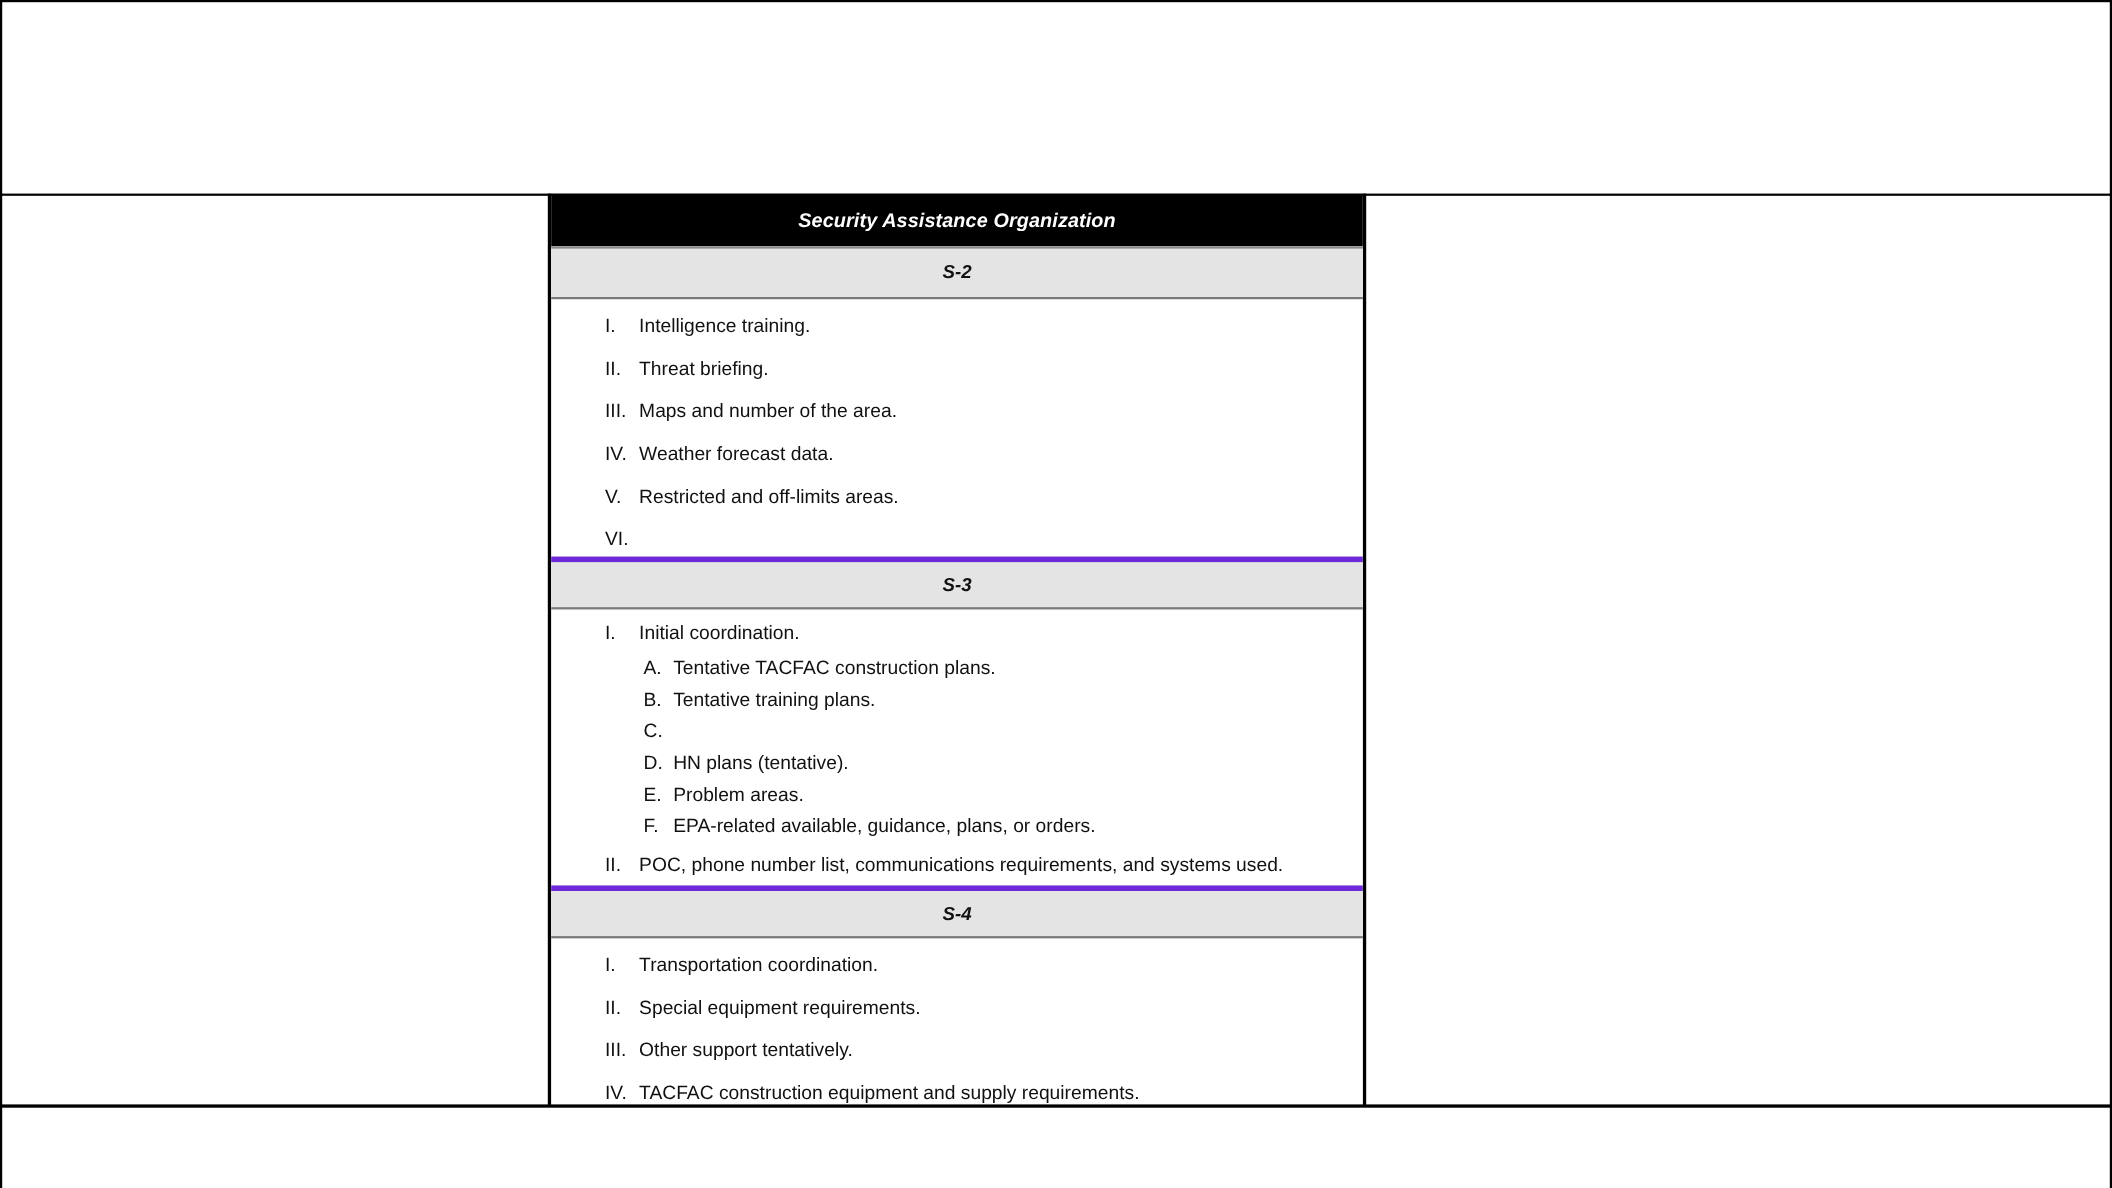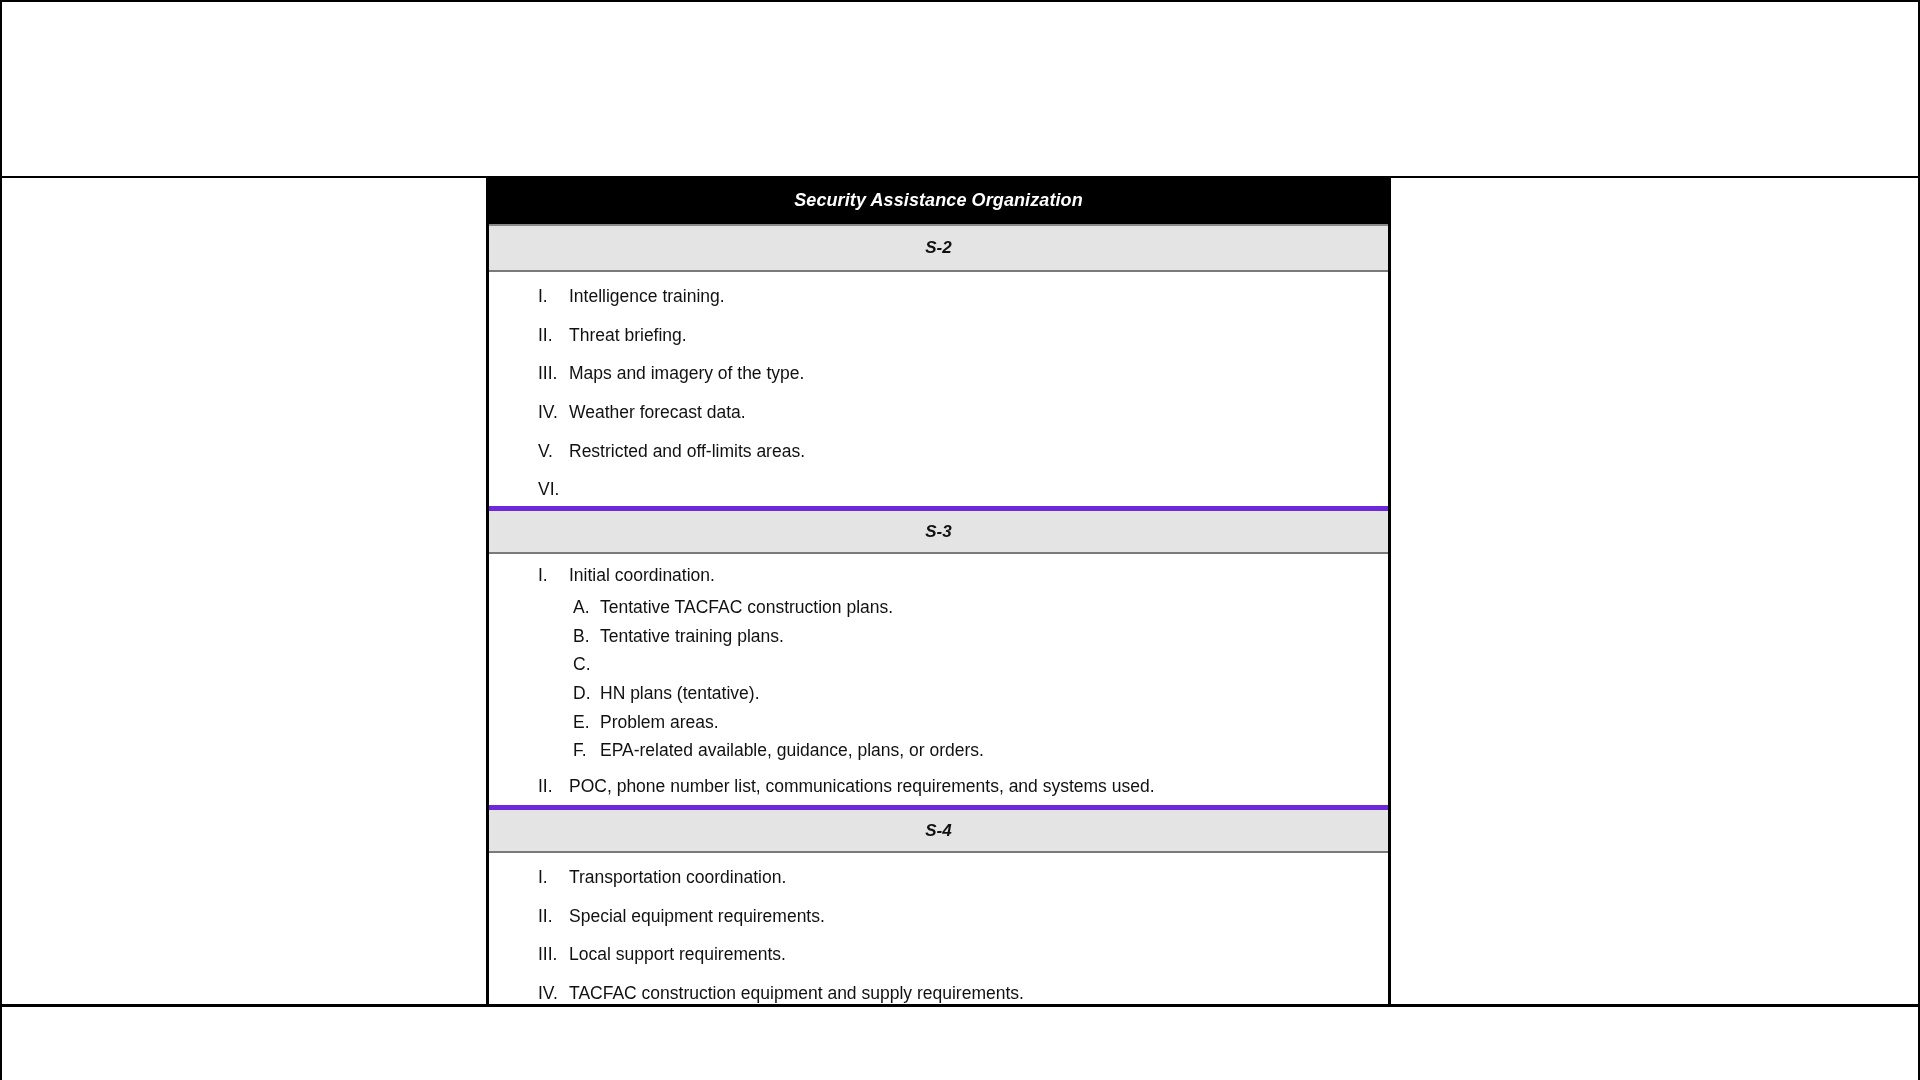--- a/index.html
+++ b/index.html
@@ -15,22 +15,22 @@
     }
     .frame-line { position: absolute; background: #000; }
     .frame-top { left: 0; top: 0; width: 1920px; height: 2px; }
     .frame-left { left: 0; top: 0; width: 2px; height: 1080px; }
     .frame-right { left: 1918px; top: 0; width: 2px; height: 1080px; }
     .frame-h1 { left: 0; top: 176px; width: 1920px; height: 2px; }
     .frame-h2 { left: 0; top: 1004px; width: 1920px; height: 3px; }
 
     .sao-table {
       position: absolute;
-      left: 486px; top: 176px;
-      width: 905px; height: 830px;
+      left: 498px; top: 176px;
+      width: 744px; height: 830px;
       border-left: 3px solid #000;
       border-right: 3px solid #000;
       overflow: hidden;
     }
     .title-bar {
       height: 48px;
       background: #000;
       color: #fff;
       font-weight: bold;
       font-style: italic;
@@ -94,21 +94,21 @@
       <div class="item">
         <span class="num">I.</span>
         <span class="txt">Intelligence training.</span>
       </div>
       <div class="item">
         <span class="num">II.</span>
         <span class="txt">Threat briefing.</span>
       </div>
       <div class="item">
         <span class="num">III.</span>
-        <span class="txt">Maps and imagery of the type.</span>
+        <span class="txt">Maps and number of the area.</span>
       </div>
       <div class="item">
         <span class="num">IV.</span>
         <span class="txt">Weather forecast data.</span>
       </div>
       <div class="item">
         <span class="num">V.</span>
         <span class="txt">Restricted and off-limits areas.</span>
       </div>
       <div class="item">
@@ -156,21 +156,21 @@
       <div class="item">
         <span class="num">I.</span>
         <span class="txt">Transportation coordination.</span>
       </div>
       <div class="item">
         <span class="num">II.</span>
         <span class="txt">Special equipment requirements.</span>
       </div>
       <div class="item">
         <span class="num">III.</span>
-        <span class="txt">Local support requirements.</span>
+        <span class="txt">Other support tentatively.</span>
       </div>
       <div class="item">
         <span class="num">IV.</span>
         <span class="txt">TACFAC construction equipment and supply requirements.</span>
       </div>
     </div>
   </div>
 </div>
 
 </body></html>

